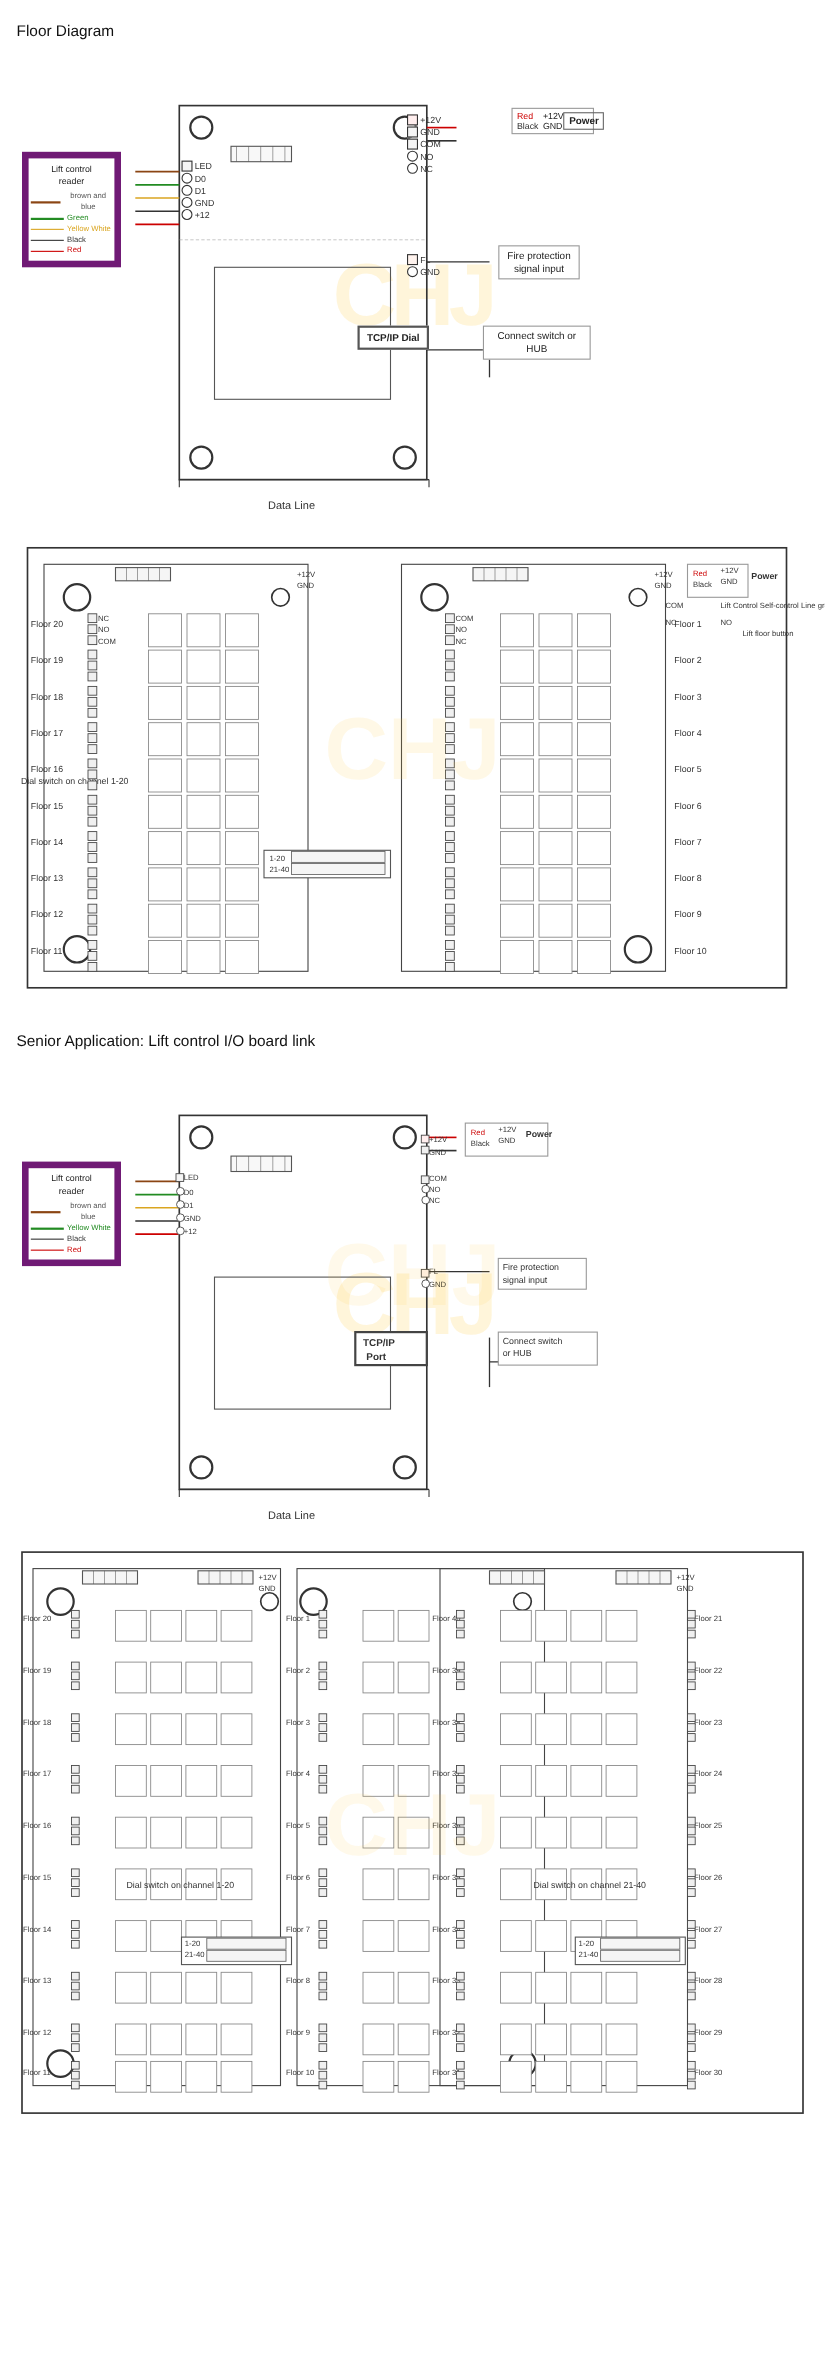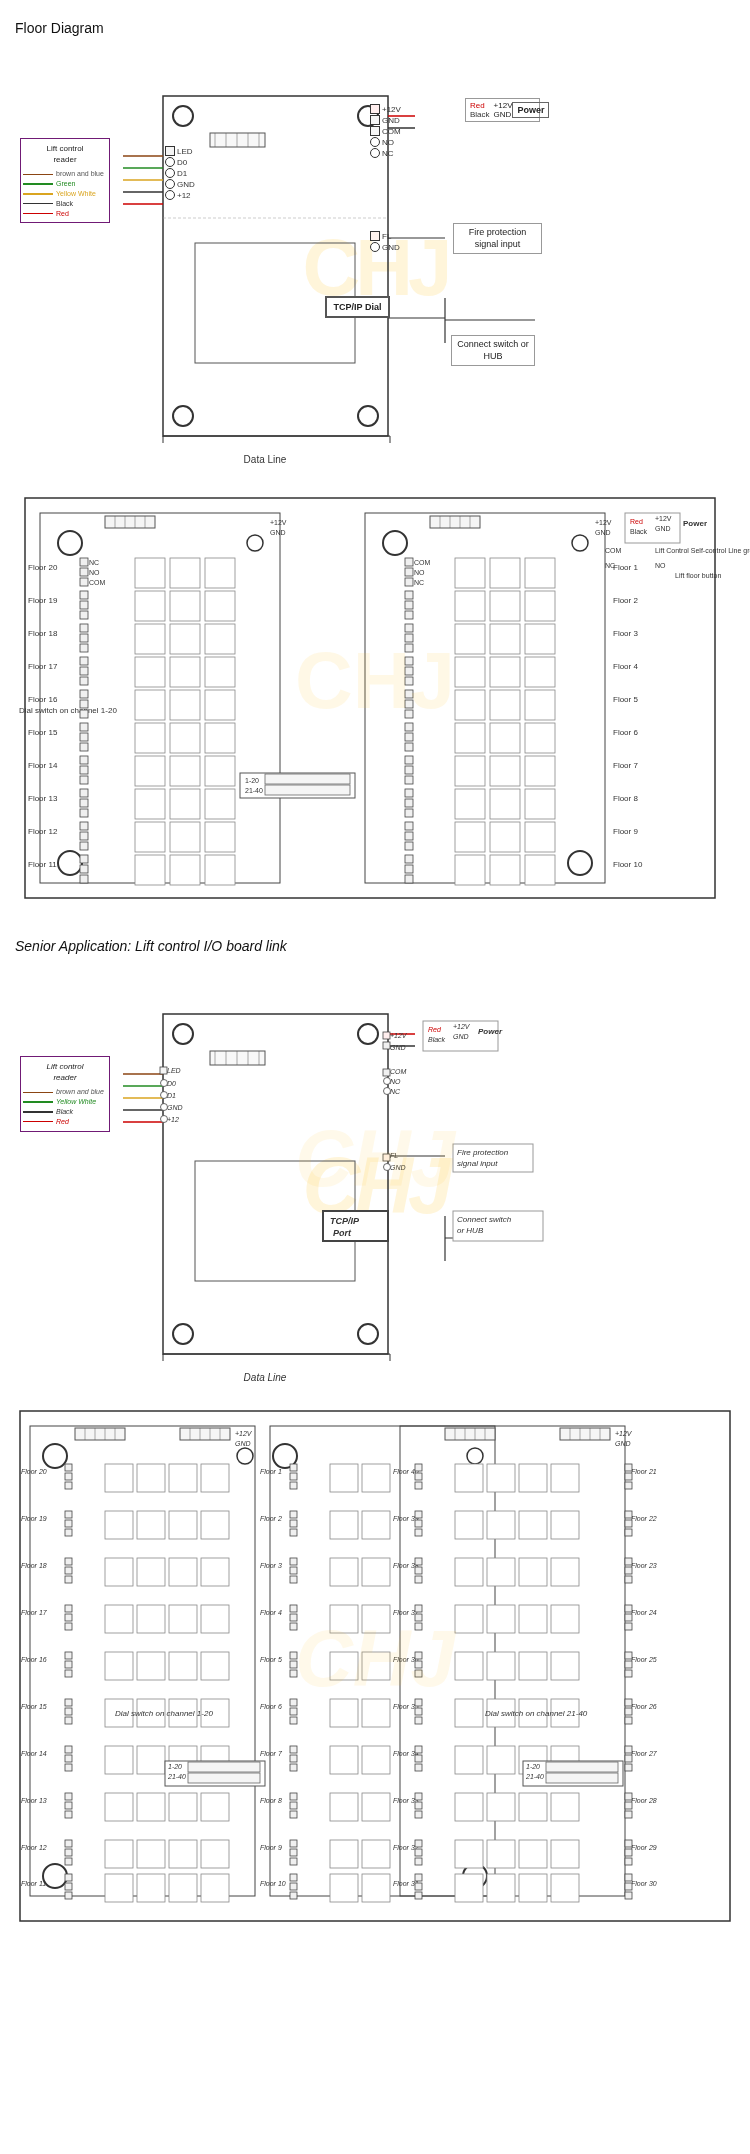--- a/index.html
+++ b/index.html
@@ -99,21 +99,21 @@
       gap: 3px;
       font-size: 8px;
     }
     .wire-line {
       width: 30px;
       height: 1.5px;
     }
 
     .lift-reader-box {
       position: absolute;
-      border: 1px solid #701a75;
+      border: 6px solid #701a75;
       background: #fff;
       padding: 4px 2px;
       font-size: 8px;
       text-align: center;
       line-height: 1.4;
     }
 
     
     .term-group {
       display: flex;
@@ -296,31 +296,31 @@
             <div style="color:#333; font-size:8px;">Black</div>
           </div>
           <div style="margin-left:4px;">
             <div style="font-size:8px;">+12V</div>
             <div style="font-size:8px;">GND</div>
           </div>
           <div style="border:1px solid #666; padding:2px 4px; font-size:9px; font-weight:bold;">Power</div>
         </div>
       </div>
 
-      <div class="label-box" style="left:438px; top:175px; width:89px;">
+      <div class="label-box" style="left:438px; top:175px; width:74px;">
         <span>Fire protection
 signal input</span>
       </div>
 
       <div class="tcpip-box" style="left:310px; top:248px; width:65px;">
         <span>TCP/IP
 Dial</span>
       </div>
 
-      <div class="label-box" style="left:436px; top:248px; width:84px;margin-top:39px;">
+      <div class="label-box" style="left:424px; top:248px; width:98px;">
         <span>Connect switch
 or HUB</span>
       </div>
 
     </div>
 
     <div style="position:relative; width:720px; height:420px; margin-top:0px;">
 
       <svg style="position:absolute; top:0; left:0; width:100%; height:100%; overflow:visible;">
 
@@ -544,21 +544,21 @@
         <text x="230" y="295" font-size="7" fill="#333">1-20</text>
         <text x="230" y="305" font-size="7" fill="#333">21-40</text>
         <rect x="250" y="286" width="85" height="10" fill="#f5f5f5" stroke="#666" stroke-width="0.8"></rect>
         <rect x="250" y="297" width="85" height="10" fill="#f5f5f5" stroke="#666" stroke-width="0.8"></rect>
 
         <text x="360" y="220" font-size="80" font-weight="bold" fill="rgba(255,200,50,0.12)" text-anchor="middle">CHJ</text>
       </svg>
     </div>
   </div>
 
-  <div style="margin-top: 13px; font-style: italic;">
+  <div style="margin-top: 13px;">
     <div class="section-title">Senior Application: Lift control I/O board link</div>
 
     <div style="position:relative; width:720px; height:440px;">
       <div class="watermark">CHJ</div>
       <svg style="position:absolute; top:0; left:0; width:100%; height:100%; overflow:visible;">
 
         <rect x="148" y="48" width="225" height="340" fill="none" stroke="#333" stroke-width="1.5"></rect>
         <rect x="180" y="195" width="160" height="120" fill="none" stroke="#555" stroke-width="1"></rect>
 
         <circle cx="168" cy="68" r="10" fill="white" stroke="#333" stroke-width="2"></circle>

